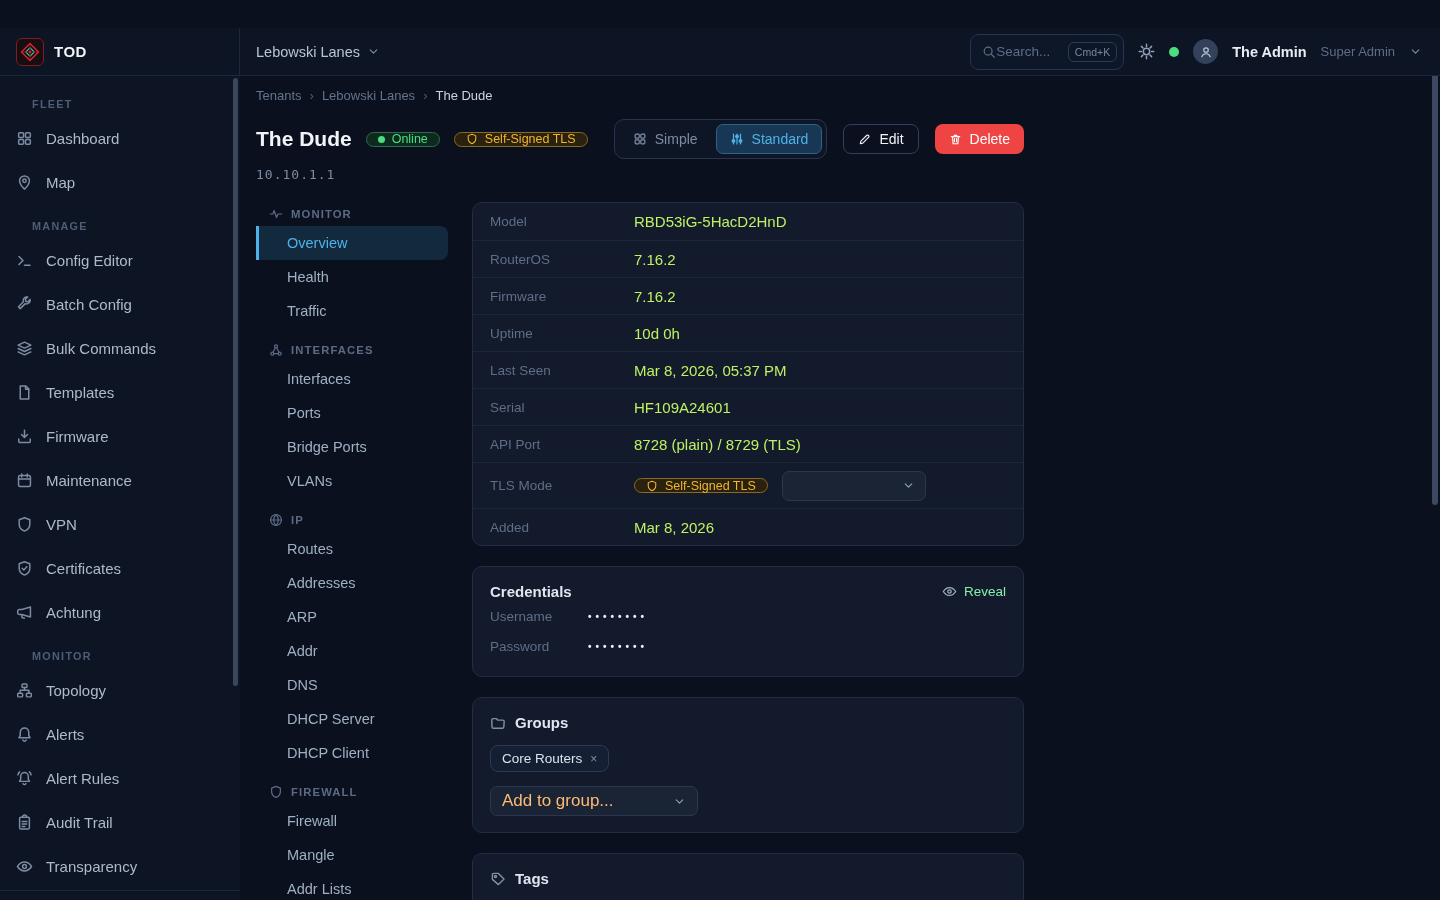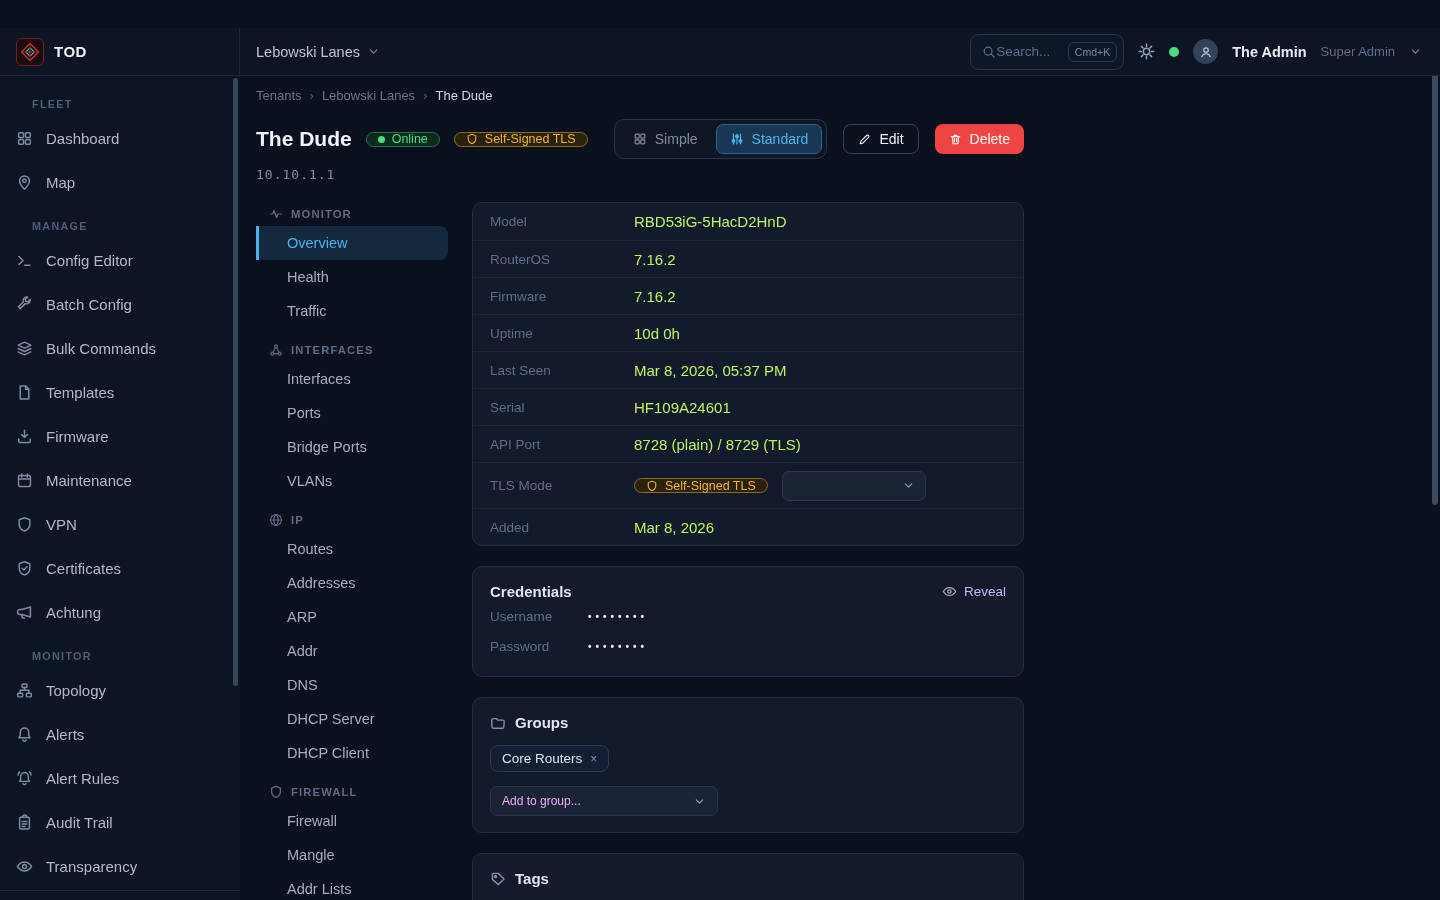--- a/index.html
+++ b/index.html
@@ -118,42 +118,42 @@
   .tls-value { display:flex; align-items:center; gap:14px; }
   .mini-select { display:flex; align-items:center; justify-content:flex-end; width:144px;
     height:30px; padding:0 10px; background:#1a2435; border:1px solid #2a3750;
     border-radius:7px; cursor:pointer; }
   .mini-select .ic { width:13px; height:13px; color:#8fa0b8; }
 
   .card-pad { padding:16px 17px; }
   .card-head { display:flex; align-items:center; }
   .card-title { font-size:15px; font-weight:700; color:#dfe7f1; }
   .card-title-icon { width:16px; height:16px; color:#8290a6; margin-right:9px; }
-  .reveal { margin-left:auto; display:flex; align-items:center; gap:7px; color:#c4b5fd;
+  .reveal { margin-left:auto; display:flex; align-items:center; gap:7px; color:#86efac;
     font-size:13.5px; cursor:pointer; }
   .reveal .ic { width:15px; height:15px; color:#9daebf; }
 
   .cred-row { display:flex; align-items:center; height:28px; margin-top:2px; }
   .cred-row:first-of-type { margin-top:10px; }
   .cred-label { width:98px; flex:none; font-size:13.5px; color:#5f6e87; }
   .cred-mask { font-size:10px; letter-spacing:4px; color:#eef2f7; font-weight:700; }
 
   .chip-row { display:flex; gap:9px; margin-top:14px; }
   .chip { display:inline-flex; align-items:center; gap:8px; height:27px; padding:0 11px;
     border-radius:8px; font-size:13.5px; border:1px solid #2c3a52; background:#141f33;
     color:#dbe3ee; }
   .chip .x { font-size:12px; color:#8290a6; cursor:pointer; line-height:1; }
   .chip-green { border-color:#2d6a4a; background:#112a1d; color:#4ade80; }
   .chip-green .x { color:#3fae6e; }
   .chip-red { border-color:#74393c; background:#2a1518; color:#f47c7c; }
   .chip-red .x { color:#d06060; }
 
-  .add-select { margin-top:14px; display:flex; align-items:center; width:228px; height:30px;
+  .add-select { margin-top:14px; display:flex; align-items:center; width:208px; height:30px;
     padding:0 11px; background:#1a2435; border:1px solid #2a3750; border-radius:7px;
-    font-size:12px; color:#f0abfc; cursor:pointer; }
+    font-size:17px; color:#fdba74; cursor:pointer; }
   .add-select .ic { margin-left:auto; width:13px; height:13px; color:#8fa0b8; }
 
   .page-scroll { position:fixed; top:50px; right:2px; width:6px; height:455px;
     border-radius:3px; background:#3c4961; }
 </style>
 </head>
 <body>
 
 <header class="topbar">
   <div class="brand">

